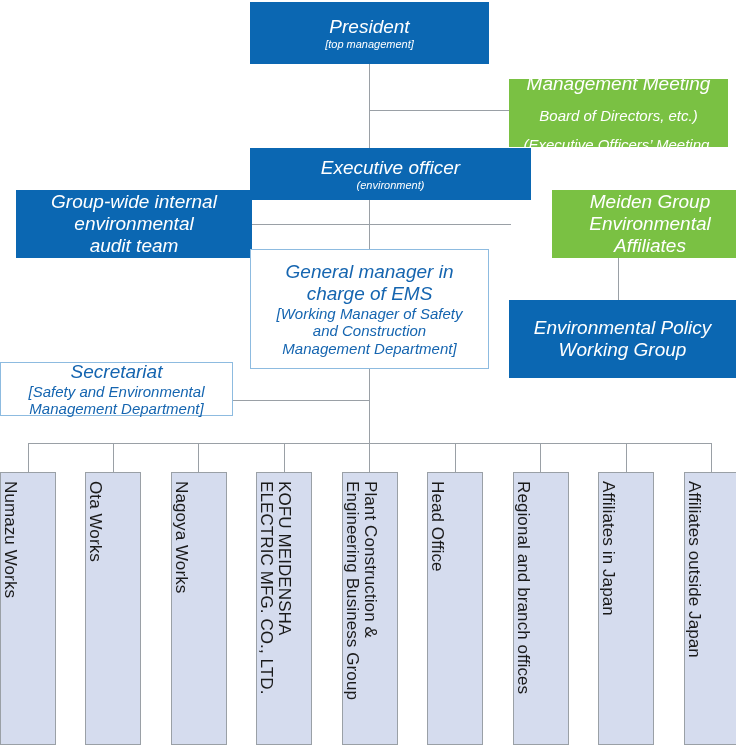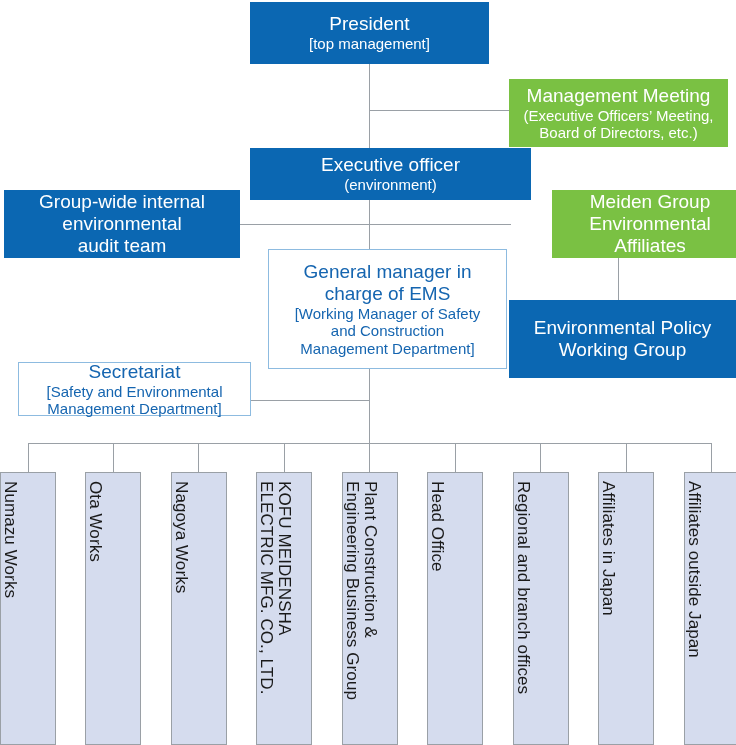--- a/index.html
+++ b/index.html
@@ -31,47 +31,47 @@
   
   .box {
     position: absolute;
     box-sizing: border-box;
     display: flex;
     flex-direction: column;
     align-items: center;
     justify-content: center;
     text-align: right;
     line-height: 1.16;
+    font-style: italic;
   }
 
   .box .t1 { display: block; }
   .box .t2 { display: block; }
 
   
   .box.blue {
     background: #0B67B2;
     color: #ffffff;
   }
   .box.blue .t1 { font-size: 19px; }
-  .box.blue .t2 { font-size: 15px; }
+  .box.blue .t2 { font-size: 11px; }
 
   
   .box.green {
     background: #7AC143;
     color: #ffffff;
   }
   .box.green .t1 { font-size: 19px; }
   .box.green .t2 { font-size: 15px; }
 
   
   .box.outline {
     background: #ffffff;
     border: 1px solid #8dbbe0;
     color: #1565b0;
-    margin-left: 18px;
   }
   .box.outline .t1 { font-size: 19px; }
   .box.outline .t2 { font-size: 15px; }
 
   
   .box.three .t1 { font-size: 19px; }
 
   
   .vbox {
     position: absolute;
@@ -128,32 +128,32 @@
   <div class="line v" style="left:455px; top:443px; height:29px;"></div>
   <div class="line v" style="left:540px; top:443px; height:29px;"></div>
   <div class="line v" style="left:626px; top:443px; height:29px;"></div>
   <div class="line v" style="left:711px; top:443px; height:29px;"></div>
 
   <div class="box blue" style="left:250px; top:2px; width:239px; height:62px;">
     <span class="t1">President</span>
     <span class="t2">[top management]</span>
   </div>
 
-  <div class="box green" style="left:509px; top:79px; width:219px; height:68px;">
+  <div class="box green" style="left:509px; top:79px; width:219px; height:68px;gap:12px;">
     <span class="t1">Management Meeting</span>
+    <span class="t2">Board of Directors, etc.)</span>
     <span class="t2">(Executive Officers’ Meeting,</span>
-    <span class="t2">Board of Directors, etc.)</span>
   </div>
 
   <div class="box blue" style="left:250px; top:148px; width:281px; height:52px;">
     <span class="t1">Executive officer</span>
     <span class="t2">(environment)</span>
   </div>
 
-  <div class="box blue three" style="left:4px; top:190px; width:236px; height:68px;">
+  <div class="box blue three" style="left:16px; top:190px; width:236px; height:68px;">
     <span class="t1">Group-wide internal</span>
     <span class="t1">environmental</span>
     <span class="t1">audit team</span>
   </div>
 
   <div class="box green three" style="left:509px; top:190px; width:196px; height:68px;margin-left:43px;">
     <span class="t1">Meiden Group</span>
     <span class="t1">Environmental</span>
     <span class="t1">Affiliates</span>
   </div>

